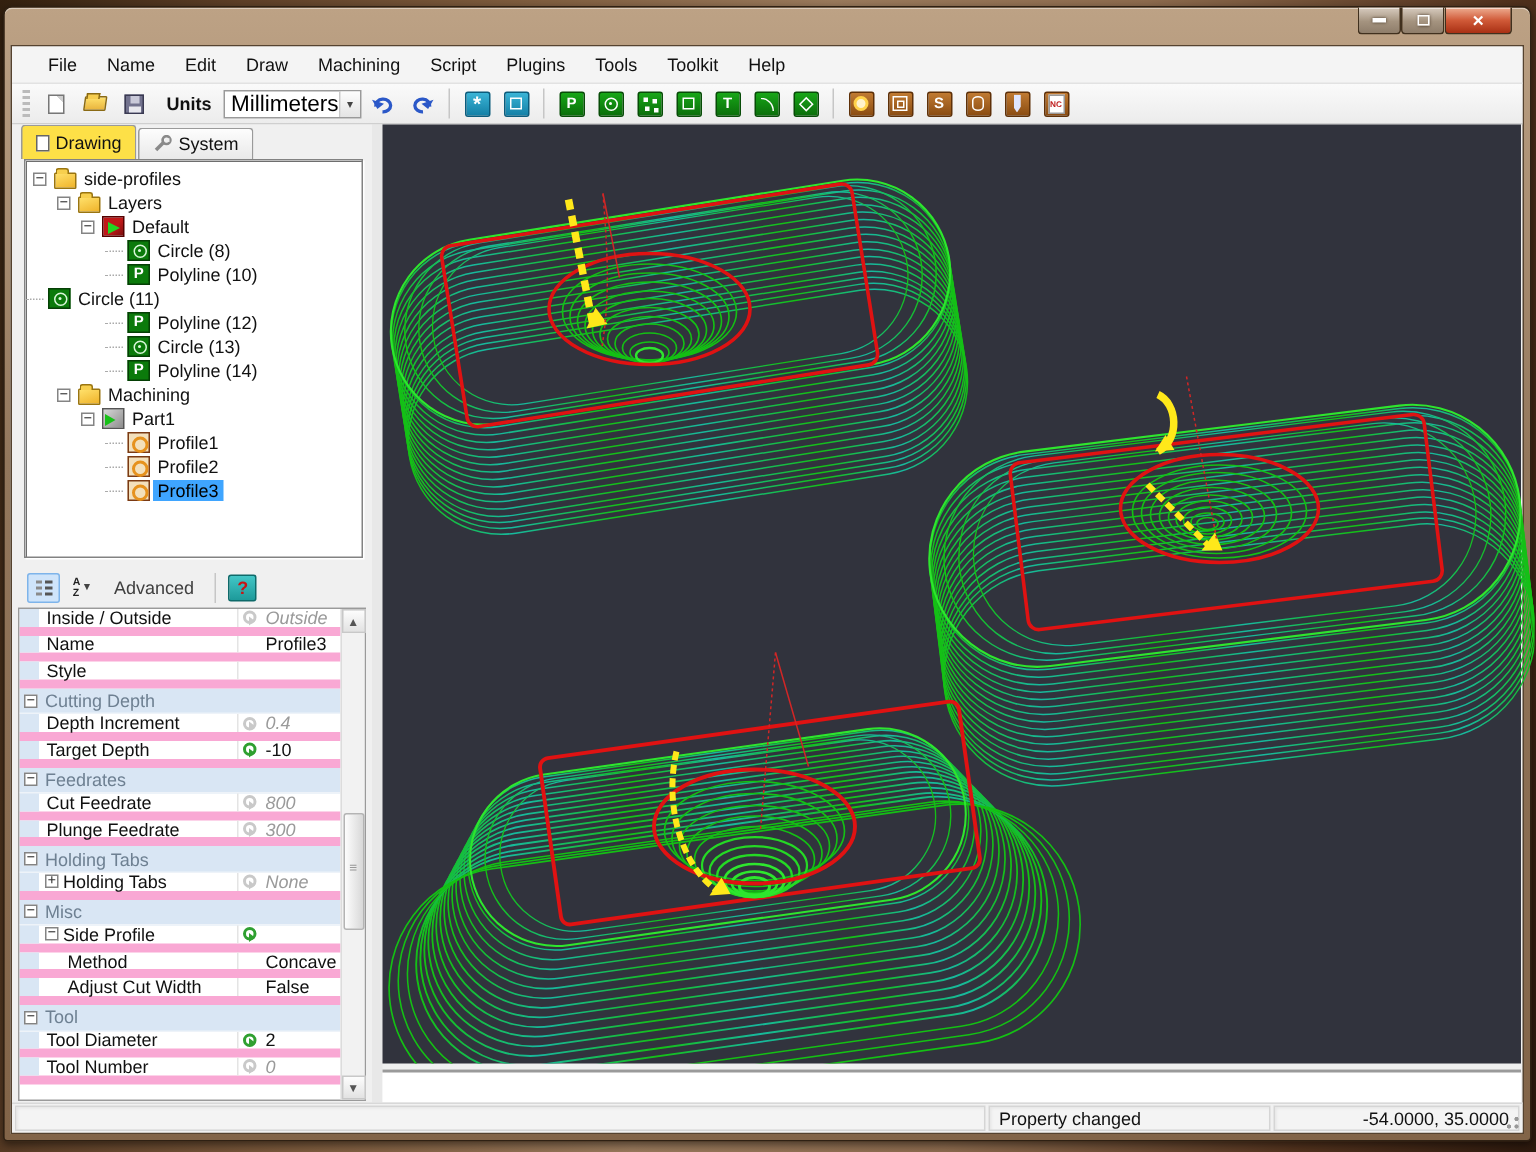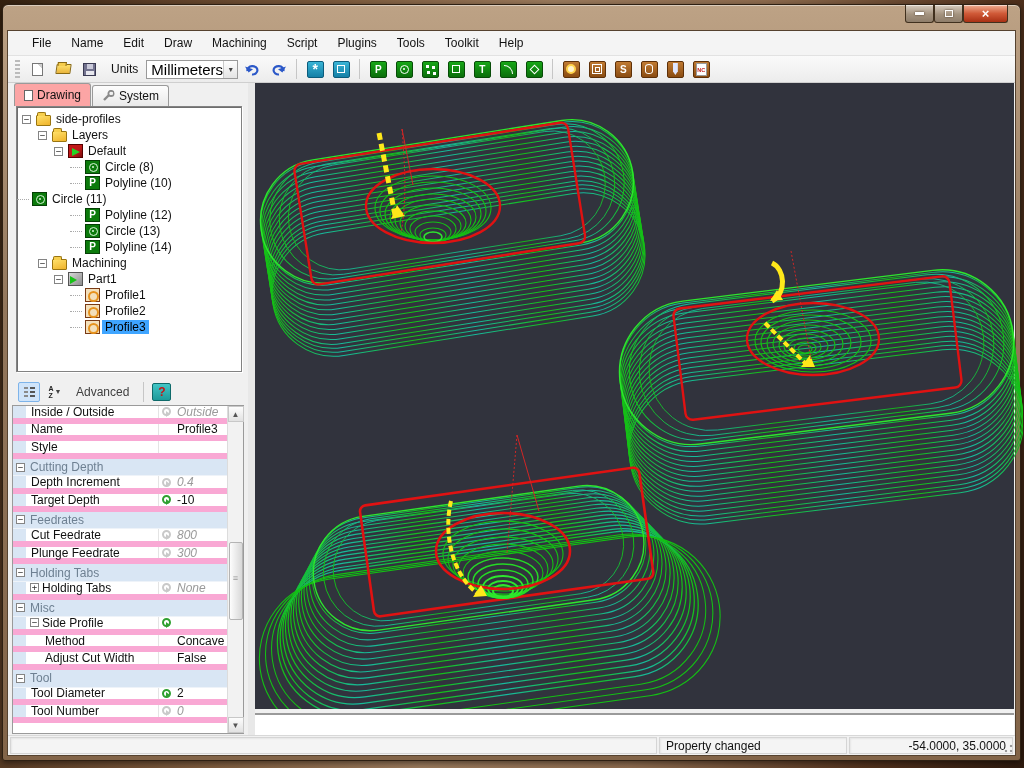--- a/index.html
+++ b/index.html
@@ -27,21 +27,21 @@
   .toolbar{height:27px;background:linear-gradient(#fafafa,#ececec);display:flex;align-items:center;padding-left:4px;border-bottom:1px solid #cfcfcf;gap:2px}
   .grip{width:5px;height:18px;margin:0 3px;background:repeating-linear-gradient(180deg,#bbb 0 2px,transparent 2px 4px);flex:none}
   .sep{width:1px;height:20px;background:#c6c6c6;margin:0 4px;flex:none}
   .tbb{width:24px;height:23px;display:flex;align-items:center;justify-content:center;flex:none}
   .inew{width:11px;height:13px;background:linear-gradient(225deg,#cfcfcf 3px,#fff 3px);border:1px solid #777}
   .iopen{width:15px;height:10px;background:linear-gradient(#ffe06a,#e9b53e);border:1px solid #8a6a14;border-radius:1px;position:relative;transform:skewX(-8deg)}
   .iopen::before{content:"";position:absolute;top:-3px;left:0;width:7px;height:3px;background:#f6cd4e;border:1px solid #8a6a14;border-bottom:none}
   .isave{width:13px;height:13px;background:#72728e;border:1px solid #3a3a52;position:relative}
   .isave::before{content:"";position:absolute;top:0;left:3px;width:6px;height:5px;background:#c9c9d9}
   .isave::after{content:"";position:absolute;bottom:0;left:2px;width:8px;height:4px;background:#e8e8ee}
-  .units-label{font-weight:normal;margin:0 6px 0 8px}
+  .units-label{font-weight:bold;margin:0 6px 0 8px}
   .combo{width:92px;height:19px;background:#fff;border:1px solid #9a9a9a;display:flex;align-items:center}
   .combo-text{flex:1;padding-left:4px;font-size:15px;color:#000000}
   .combo-btn{width:15px;height:100%;border-left:1px solid #c9c9c9;display:flex;align-items:center;justify-content:center;font-size:8px;color:#444;background:linear-gradient(#fdfdfd,#e4e4e4)}
   .tile{width:17px;height:17px;border-radius:2px;display:flex;align-items:center;justify-content:center;color:#fff;font-weight:bold;font-size:10px}
   .tile.g{background:linear-gradient(180deg,#17a617,#0b6e0b);border:1px solid #074c07}
   .tile.c{background:linear-gradient(180deg,#3ab4d6,#1480a6);border:1px solid #0b5c7c;font-size:14px}
   .tile.o{background:linear-gradient(180deg,#c07a32,#8a4c12);border:1px solid #5e3008;color:#ffd24a}
   .ring{width:9px;height:9px;border:1.5px solid #fff;border-radius:50%;position:relative}
   .ring::after{content:"";position:absolute;left:2.2px;top:2.2px;width:2.2px;height:2.2px;background:#fff;border-radius:50%}
   .dots{width:3px;height:3px;background:#fff;box-shadow:6px 1px 0 #fff,1px 6px 0 #fff,7px 7px 0 #fff;margin:-6px 0 0 -6px}
@@ -52,21 +52,21 @@
   .pock{width:10px;height:10px;border:1.5px solid #fff;display:flex;align-items:center;justify-content:center}
   .pock::after{content:"";width:3px;height:3px;border:1px solid #fff}
   .cyl{width:8px;height:10px;border:1.5px solid #fff;border-radius:50%/30%}
   .bit{width:5px;height:12px;background:#dfe6ff;clip-path:polygon(0 0,100% 0,100% 68%,50% 100%,0 68%)}
   .nc{width:11px;height:13px;background:#fff;border:1px solid #999;color:#c02020;font:bold 5.5px/12px "Liberation Sans",sans-serif;text-align:center;letter-spacing:0}
   
   .main{position:absolute;top:52px;left:0;right:0;bottom:20px}
   .leftpanel{position:absolute;left:0;top:0;bottom:0;width:240px;background:#f0f0f0}
   .tabs{height:23px;display:flex;align-items:flex-end;padding-left:6px;gap:1px}
   .tab{height:21px;display:flex;align-items:center;gap:4px;padding:0 9px;border:1px solid #9a9a9a;border-bottom:none;border-radius:3px 3px 0 0;background:linear-gradient(#fdfdfd,#e9e9e9);font-size:12px}
-  .tab.active{height:23px;background:#fca5a5;position:relative;z-index:2}
+  .tab.active{height:23px;background:#fde047;position:relative;z-index:2}
   .page-ic{width:9px;height:11px;background:#fff;border:1px solid #666}
   .treebox{position:absolute;top:23px;left:8px;width:226px;height:266px;background:#fff;border:1px solid #828282;box-shadow:inset 1px 1px 0 #6e6e6e, 1px 1px 0 #fff;overflow:hidden;padding-top:4px}
   .tn{height:16px;display:flex;align-items:center;white-space:nowrap}
   .tl{padding:0 3px;font-size:12px}
   .tl.sel{background:#3fa5ff;color:#000}
   .ebox{width:9px;height:9px;border:1px solid #848484;background:#fff;font:9px/7px "DejaVu Sans Mono",monospace;text-align:center;color:#333;flex:none;margin-right:3px}
   .stub{width:12px;border-top:1px dotted #aaa;flex:none;margin-right:1px}
   .ic{width:15px;height:14px;display:inline-block;margin:0 2px;position:relative;flex:none}
   .folder{height:11px;margin-top:2px;background:linear-gradient(160deg,#ffe06a,#efb32a);border:1px solid #9a7510;border-radius:1px}
   .folder::before{content:"";position:absolute;top:-4px;left:0;width:7px;height:3px;background:#f7cf4e;border:1px solid #9a7510;border-bottom:none;border-radius:2px 2px 0 0}

